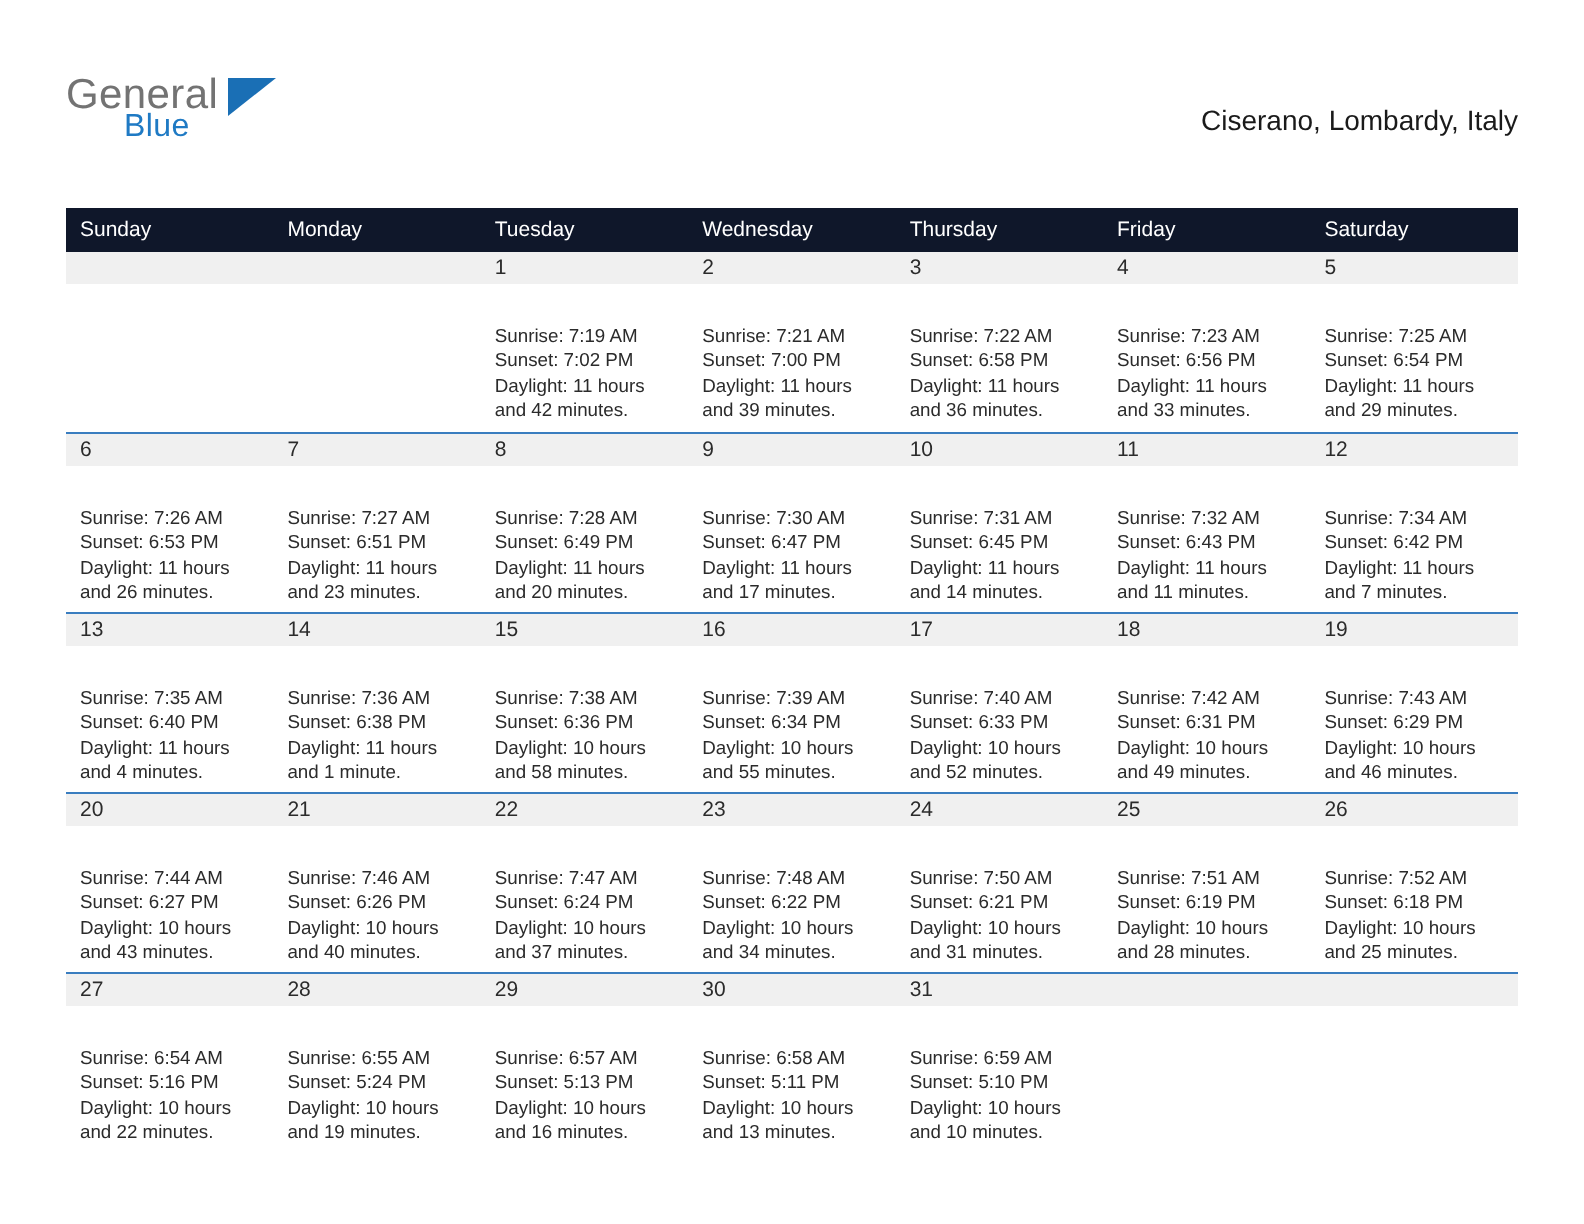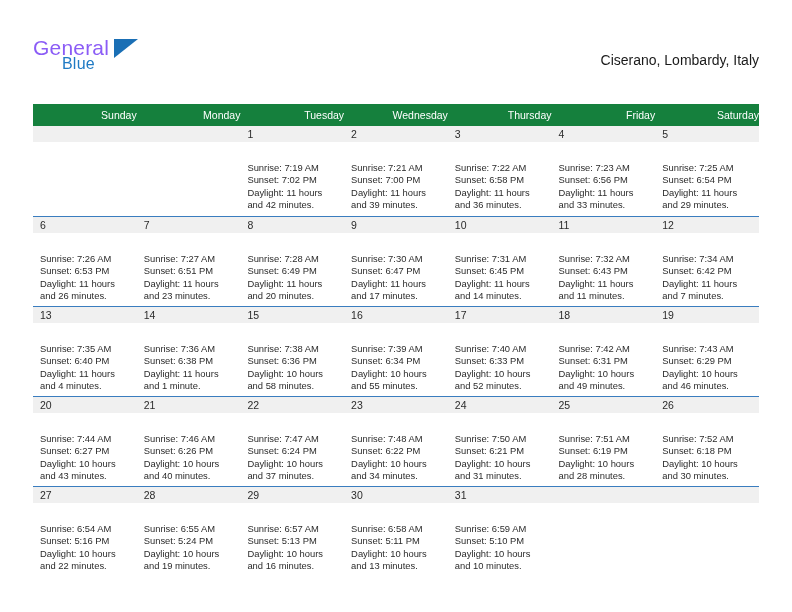--- a/index.html
+++ b/index.html
@@ -35,21 +35,21 @@
     top: 6px;
     width: 220px;
     height: 50px;
   }
   .brand-general {
     position: absolute;
     left: 0;
     top: 0;
     font-size: 21px;
     letter-spacing: 0.2px;
-    color: #8b5cf6;
+    color: #737373;
     font-family: "Liberation Sans", sans-serif;
   }
   .brand-blue {
     position: absolute;
     left: 29px;
     top: 19px;
     font-size: 16px;
     letter-spacing: 0.2px;
     color: #1f7ac4;
     font-family: "Liberation Sans", sans-serif;
@@ -90,25 +90,25 @@
     left: 33px;
     top: 104px;
     width: 726px;
   }
   table.cal {
     width: 726px;
     border-collapse: collapse;
     table-layout: fixed;
   }
   table.cal th {
-    background: #15803d;
+    background: #0f172a;
     color: #ffffff;
     font-size: 10.5px;
     font-weight: normal;
-    text-align: right;
+    text-align: left;
     padding: 5px 0 5px 7px;
     height: 11px;
     box-sizing: content-box;
   }
   table.cal td {
     vertical-align: top;
     padding: 0;
     border: none;
     width: 103.71px;
     height: 90px;
@@ -483,21 +483,21 @@
                 </div>
               </div>
             </td>
           <td>
               <div class="cell">
                 <div class="daynum-band">26</div>
                 <div class="info">
                   <div>Sunrise: 7:52 AM</div>
                   <div>Sunset: 6:18 PM</div>
                   <div>Daylight: 10 hours</div>
-                  <div>and 30 minutes.</div>
+                  <div>and 25 minutes.</div>
                 </div>
               </div>
             </td>
         </tr>
 
         <tr class="week">
           <td>
               <div class="cell">
                 <div class="daynum-band">27</div>
                 <div class="info">

